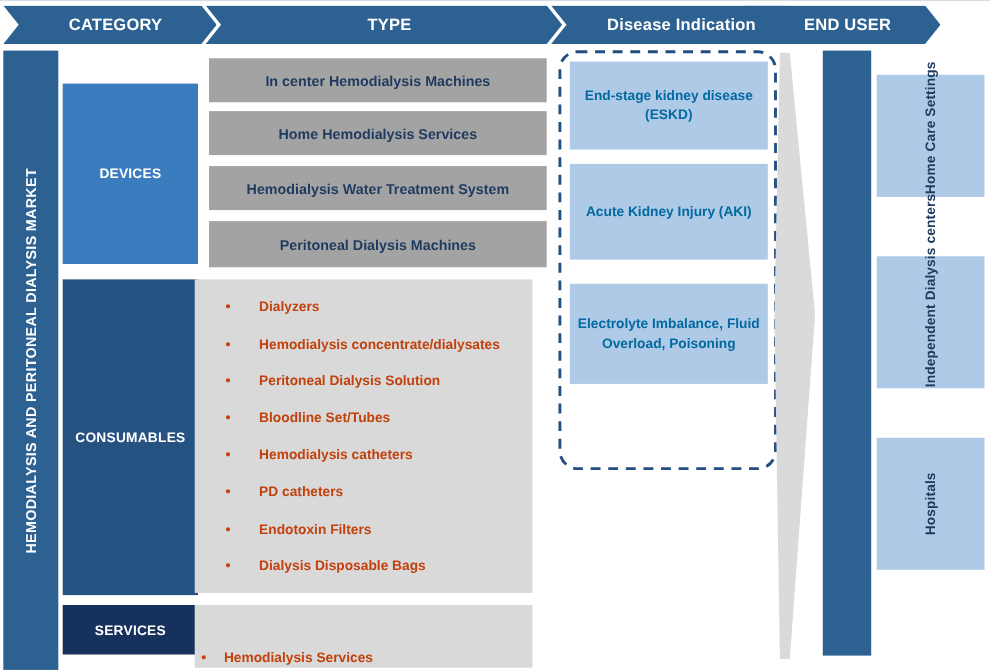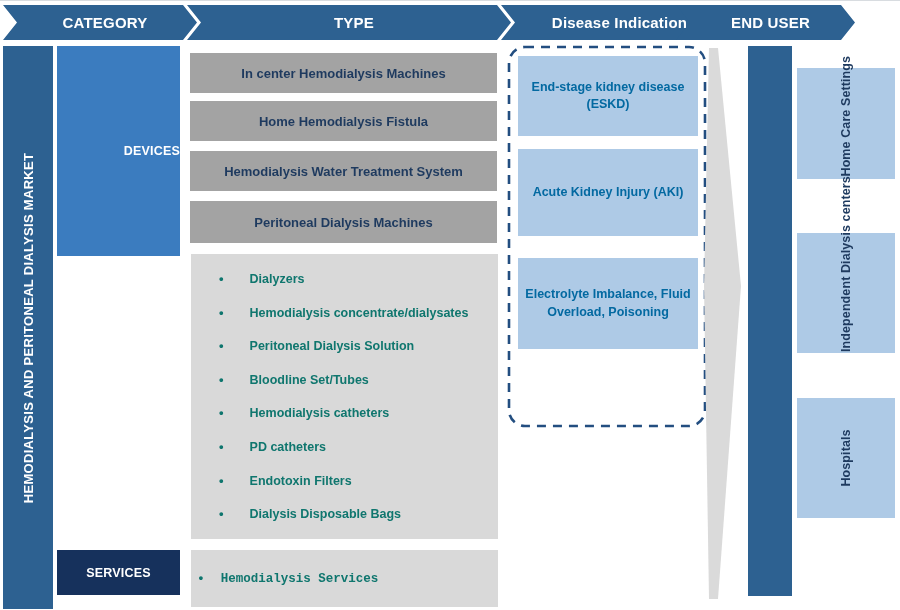--- a/index.html
+++ b/index.html
@@ -23,34 +23,34 @@
   
   .market-bar{position:absolute;left:3px;top:45px;width:50px;height:563px;background:#2d6191;}
   .vtext{
     position:absolute;top:50%;left:50%;
     transform:translate(-50%,-50%) rotate(-90deg);
     color:#ffffff;font-size:13px;letter-spacing:.3px;white-space:nowrap;text-align:center;
   }
   
   .cat{position:absolute;left:57px;width:123px;display:flex;align-items:center;justify-content:center;
        color:#ffffff;font-size:12.5px;letter-spacing:.2px;}
-  #cat-devices{top:45px;height:210px;background:#3b7cbf;justify-content:flex-end;}
+  #cat-devices{top:75px;height:164px;background:#3b7cbf;}
   #cat-consumables{top:253px;height:287px;background:#255280;}
   #cat-services{top:549px;height:45px;background:#16315c;}
   
   .tbox{position:absolute;left:190px;width:307px;background:#a3a3a3;color:#1e3a5f;
         display:flex;align-items:center;justify-content:center;font-size:13px;text-align:center;}
   #tbox-0{top:52px;height:40px;}
   #tbox-1{top:100px;height:40px;}
   #tbox-2{top:150px;height:40px;}
   #tbox-3{top:200px;height:42px;}
-  .listbox{position:absolute;left:191px;width:307px;background:#d9d9d9;color:#0f766e;
+  .listbox{position:absolute;left:177px;width:307px;background:#d9d9d9;color:#c2410c;
            display:flex;flex-direction:column;box-sizing:border-box;}
   #consumables-box{top:253px;height:285px;justify-content:space-around;padding:8px 0 8px 0;}
-  #services-box{top:549px;height:57px;justify-content:center;font-family:Liberation Mono, monospace;}
+  #services-box{top:549px;height:57px;justify-content:flex-end;}
   .li{display:flex;align-items:baseline;font-size:12.5px;line-height:1.35;}
   #consumables-box .li{padding-left:28px;}
   #consumables-box .li .txt{margin-left:26px;}
   #services-box .li{padding-left:6px;}
   #services-box .li .txt{margin-left:16px;}
   .bullet::before{content:"\2022";font-size:13px;}
   
   .disease-wrap{position:absolute;left:507px;top:44px;width:200px;height:383px;}
   .disease-wrap svg{position:absolute;left:0;top:0;}
   .dbox{position:absolute;left:11px;width:180px;background:#aecae6;color:#0369a1;
@@ -90,29 +90,32 @@
     <span>END USER</span>
   </div>
 
   <div class="market-bar">
     <span class="vtext">HEMODIALYSIS AND PERITONEAL DIALYSIS MARKET</span>
   </div>
 
   <div class="cat" id="cat-devices">
     <span>DEVICES</span>
   </div>
+  <div class="cat" id="cat-consumables">
+    <span>CONSUMABLES</span>
+  </div>
   <div class="cat" id="cat-services">
     <span>SERVICES</span>
   </div>
 
   <div class="tbox" id="tbox-0">
     <span>In center Hemodialysis Machines</span>
   </div>
   <div class="tbox" id="tbox-1">
-    <span>Home Hemodialysis Fistula</span>
+    <span>Home Hemodialysis Services</span>
   </div>
   <div class="tbox" id="tbox-2">
     <span>Hemodialysis Water Treatment System</span>
   </div>
   <div class="tbox" id="tbox-3">
     <span>Peritoneal Dialysis Machines</span>
   </div>
 
   <div class="listbox" id="consumables-box">
     <div class="li">

